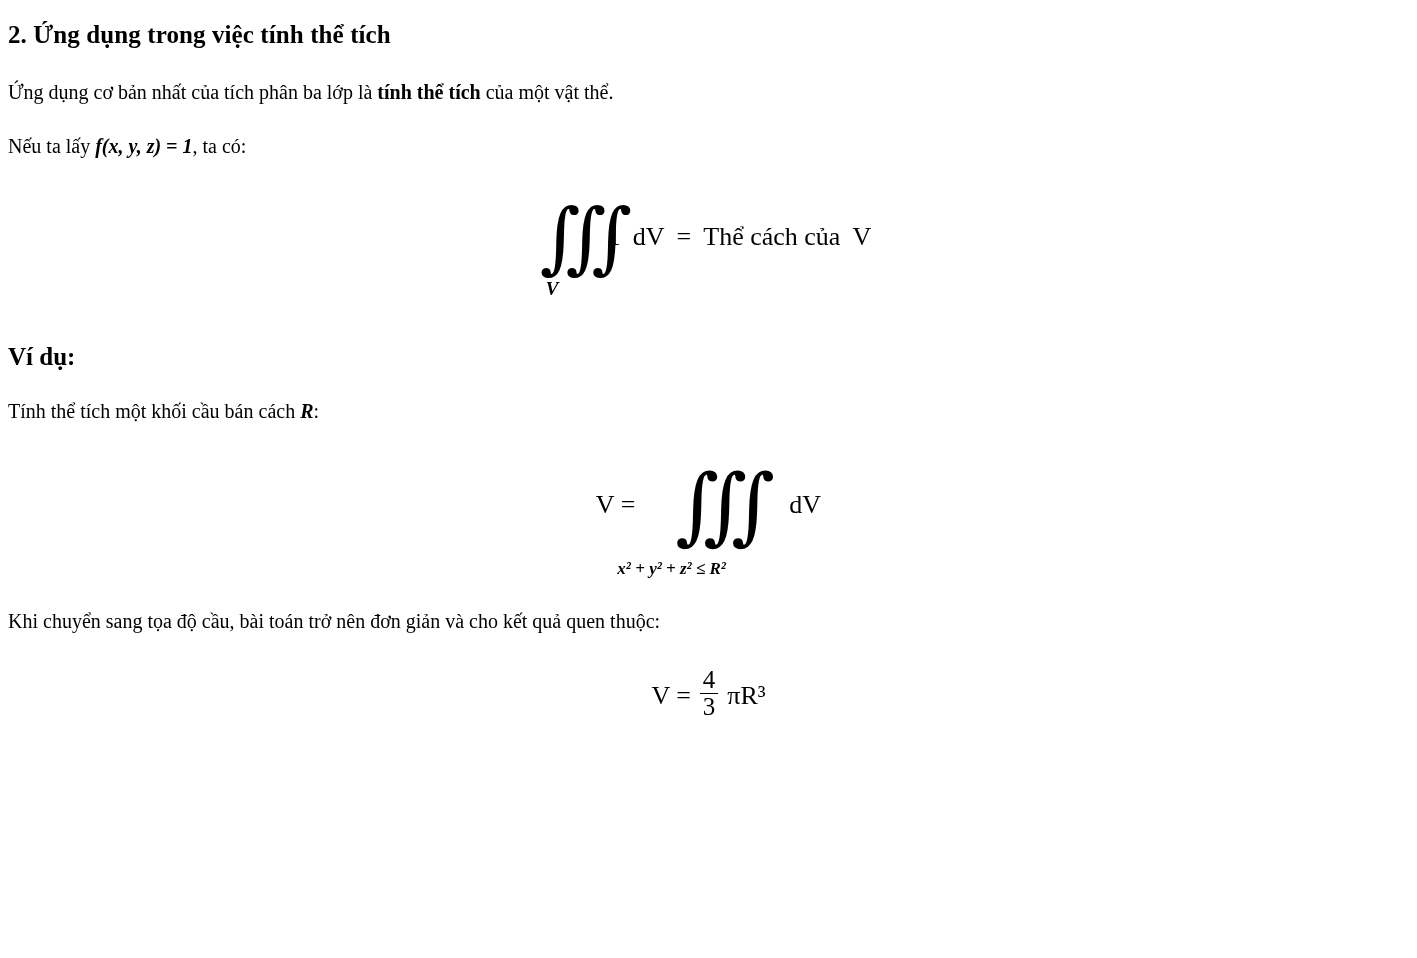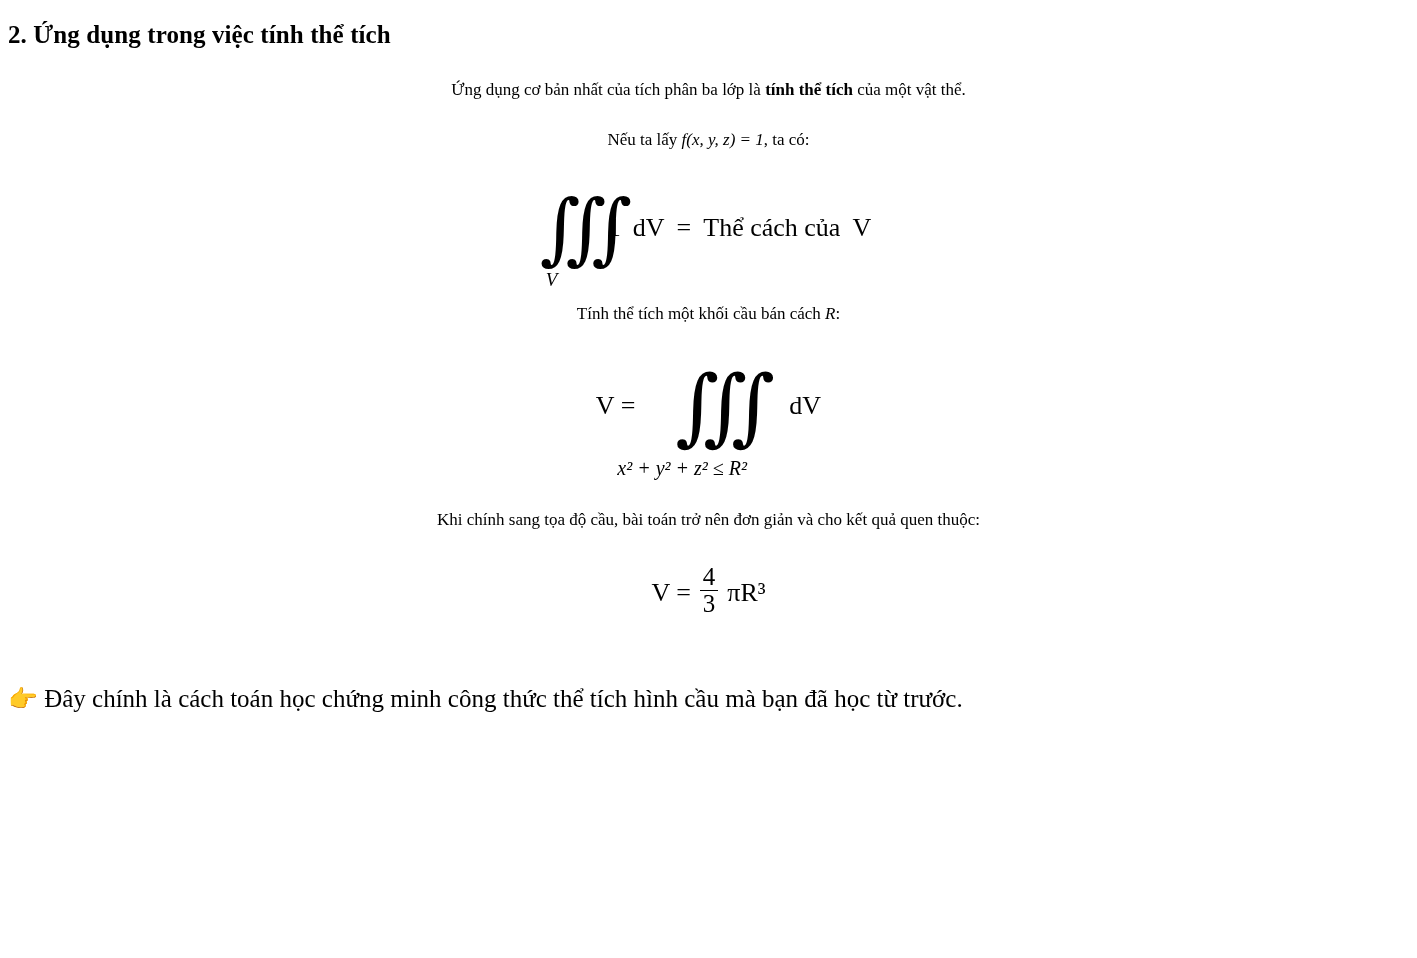--- a/index.html
+++ b/index.html
@@ -26,31 +26,31 @@
     padding: 10px 8px 0 8px;
   }
   h2.section-heading {
     font-size: 25px;
     font-weight: bold;
     margin: 8px 0 0 0;
     line-height: 1.35;
     letter-spacing: 0.1px;
   }
   p.para {
-    font-size: 17px;
+    font-size: 20px;
     line-height: 1.4;
     margin: 26px 0 0 0;
-    text-align: center;
   }
   .bold {
     font-weight: bold;
   }
   .mathital {
     font-style: italic;
     font-family: "Liberation Serif", "DejaVu Serif", serif;
+    font-weight: bold;
   }
   .eq-block {
     text-align: center;
     margin: 34px 0 0 0;
   }
   .eq-inner {
     display: inline-block;
     position: relative;
     font-size: 26px;
     line-height: 1;
@@ -86,21 +86,21 @@
     height: 92px;
   }
   .tripleint.wide .ints {
     font-size: 84px;
     line-height: 92px;
     letter-spacing: -8px;
   }
   .tripleint.wide .sub {
     left: -58px;
     bottom: -26px;
-    font-size: 20px;
+    font-size: 17px;
   }
   .eq-row {
     display: inline-flex;
     align-items: center;
     gap: 0;
   }
   .eq-txt {
     font-size: 26px;
     padding: 0 6px;
     white-space: nowrap;
@@ -175,20 +175,21 @@
           </span>
           <span class="eq-txt roman">1</span>
           <span class="eq-txt ital">dV</span>
           <span class="eq-txt roman">=</span>
           <span class="eq-txt roman">Thể cách của</span>
           <span class="eq-txt ital">V</span>
         </span>
       </span>
     </div>
 
+    <p class="vi-du">Ví dụ:</p>
 
     <p class="para">
       <span>Tính thể tích một khối cầu bán cách </span><span class="mathital">R</span><span>:</span>
     </p>
 
     <div class="eq-block">
       <span class="eq-inner">
         <span class="eq-row">
           <span class="eq-txt ital">V =</span>
           <span class="spacer-lg"></span>
@@ -197,34 +198,30 @@
             <span class="sub mathital">x² + y² + z² ≤ R²</span>
           </span>
           <span class="spacer-lg"></span>
           <span class="eq-txt ital">dV</span>
         </span>
       </span>
     </div>
 
     <div class="eq-gap-after"></div>
 
-    <p class="para">Khi chính sang tọa độ cầu, bài toán trở nên đơn giản và cho kết quả quen thuộc:</p>
+    <p class="para">Khi chuyển sang tọa độ cầu, bài toán trở nên đơn giản và cho kết quả quen thuộc:</p>
 
     <div class="eq-block">
       <span class="eq-inner">
         <span class="eq-row">
           <span class="eq-txt ital">V =</span>
           <span class="frac">
             <span class="num">4</span>
             <span class="den">3</span>
           </span>
           <span class="eq-txt ital">πR³</span>
         </span>
       </span>
     </div>
 
-    <p class="footer-note">
-      <span class="point-emoji">👉</span>
-      <span>Đây chính là cách toán học chứng minh công thức thể tích hình cầu mà bạn đã học từ trước.</span>
-    </p>
 
   </div>
 </div>
 
 </body></html>

